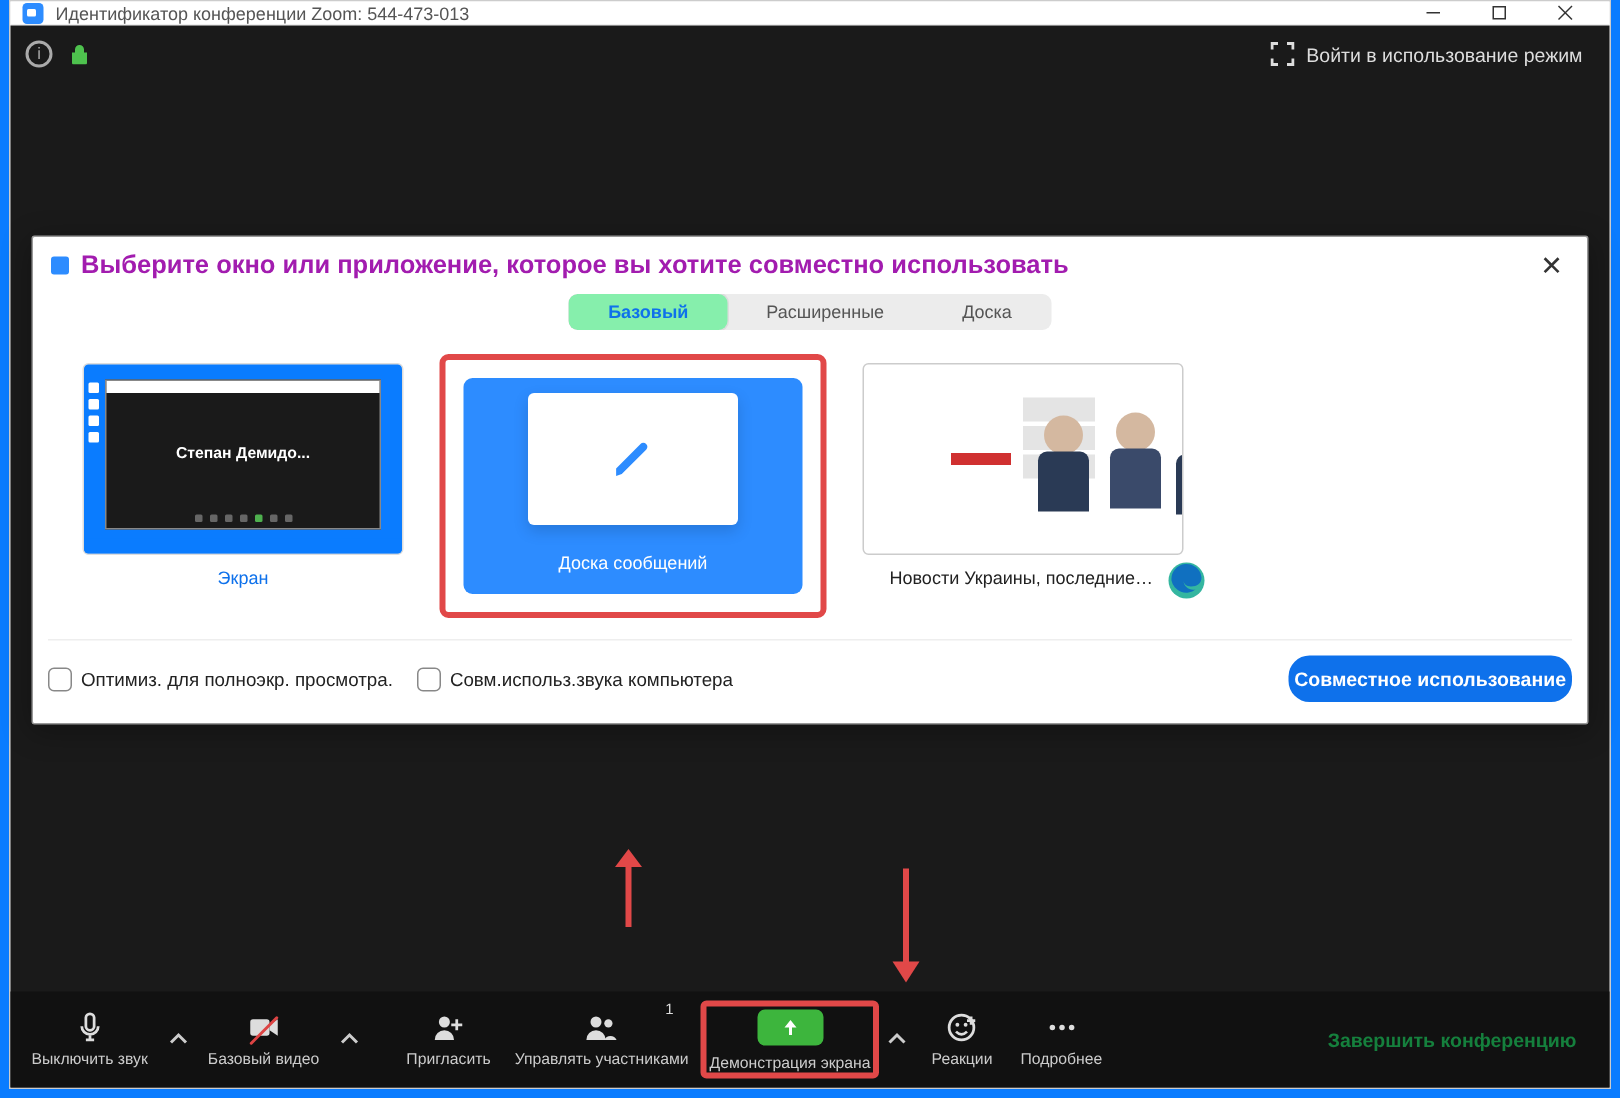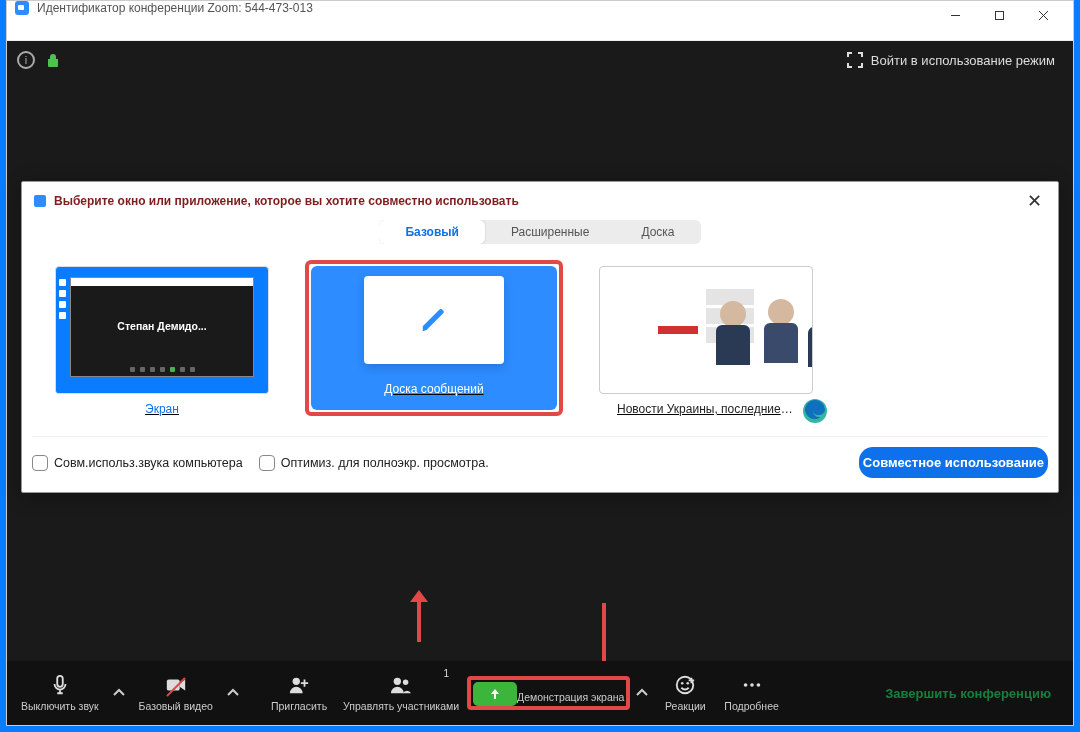--- a/index.html
+++ b/index.html
@@ -6,21 +6,21 @@
   body { width: 1080px; height: 732px; background: #0a7cff; overflow: hidden; position: relative; }
 
   .window {
     position: absolute; top: 0; left: 6px; right: 6px; bottom: 6px;
     background: #fff; border: 1px solid #ccc;
     display: flex; flex-direction: column;
   }
 
   
   .titlebar {
-    height: 40px; background: #fff; display: flex; 
+    height: 16px; background: #fff; display: flex; align-items: center;
     padding: 0 8px; font-size: 12px; color: #555; border-bottom: 1px solid #eee;
   }
   .titlebar .zoom-logo {
     width: 14px; height: 14px; background: #2D8CFF; border-radius: 3px;
     margin-right: 8px; position: relative;
   }
   .titlebar .zoom-logo::after {
     content: ""; position: absolute; top: 4px; left: 3px; width: 6px; height: 5px;
     background: #fff; border-radius: 1px;
   }
@@ -55,42 +55,42 @@
     background: #fff; border: 1px solid #999; border-radius: 2px;
     box-shadow: 0 4px 20px rgba(0,0,0,0.3);
     padding-bottom: 14px;
   }
   .dialog-header {
     display: flex; align-items: center; padding: 8px 12px 6px 12px;
   }
   .dialog-header .zoom-logo2 {
     width: 12px; height: 12px; background: #2D8CFF; border-radius: 2px; margin-right: 8px;
   }
-  .dialog-header .title { flex: 1; font-size: 12px; font-weight: bold; color: #7f1d1d; }
+  .dialog-header .title { flex: 1; font-size: 17px; font-weight: bold; color: #a21caf; }
   .dialog-header .close {
     font-size: 18px; color: #333; line-height: 1; padding: 2px 4px;
   }
 
   .tabs {
     display: flex; justify-content: center; margin: 2px 0 6px 0;
   }
   .tabs-inner {
     display: flex; background: #ececec; border-radius: 6px; overflow: hidden;
   }
   .tab {
     padding: 5px 26px; font-size: 12px; color: #555;
   }
   .tab.active {
-    background: #ffffff; color: #0e71eb; font-weight: 600;
+    background: #86efac; color: #0e71eb; font-weight: 600;
     border-radius: 6px; box-shadow: 0 0 0 1px #ddd;
   }
 
   .share-grid {
-    display: flex; flex-wrap: wrap; gap: 18px 27px;
-    padding: 10px 24px 0 24px; align-items: flex-start; text-decoration: underline;
+    display: flex; flex-wrap: wrap; gap: 18px 15px;
+    padding: 10px 24px 0 24px; align-items: flex-start;
   }
   .share-item {
     width: 232px; display: flex; flex-direction: column; align-items: center;
     border-radius: 6px; position: relative;
   }
   .thumb {
     width: 214px; height: 128px; border-radius: 4px;
     position: relative; overflow: hidden;
     display: flex; align-items: center; justify-content: center;
     margin: 6px 0 6px 0; border: 1px solid #ddd;
@@ -112,21 +112,21 @@
   }
   .screen-thumb .taskbar { position:absolute; left:0; right:0; bottom:0; height:10px; background:#0a7cff; opacity:0.9; }
   .screen-thumb .desktop-icons { position:absolute; top:12px; left:3px; width:8px; display:flex; flex-direction:column; gap:4px; }
   .screen-thumb .desktop-icons span { width:7px; height:7px; background:#fff; border-radius:1px; display:block; }
   .screen-thumb .conf-bar { position:absolute; bottom:0; left:0; right:0; height:12px; display:flex; justify-content:center; gap:5px; padding-top:3px; }
   .screen-thumb .conf-bar i { width:5px; height:5px; background:#666; border-radius:1px; display:block; }
   .screen-thumb .conf-bar i.green { background:#4eb04e; }
 
   
   .whiteboard-wrap {
-    border: 4px solid #e14848; border-radius: 6px; padding: 2px;
+    border: 4px solid #e14848; border-radius: 6px; padding: 12px;
     width: 258px;
   }
   .whiteboard-item {
     background: #2D8CFF; border-radius: 6px; width: 100%;
     display:flex; flex-direction:column; align-items:center; padding: 10px 0 8px 0;
   }
   .wb-thumb {
     background:#fff; width: 140px; height: 88px; border-radius: 4px;
     display:flex; align-items:center; justify-content:center;
     box-shadow: 0 4px 10px rgba(0,0,0,0.15);
@@ -207,21 +207,21 @@
   .tb-item svg { width:22px; height:22px; fill:#ddd; }
   .tb-item .slash { position:absolute; top:4px; left:50%; transform:translateX(-50%) rotate(45deg); width:2px; height:26px; background:#d44; border-radius:1px; }
   .tb-item.wide { min-width: 110px; }
   .tb-item.badge { position:relative; }
   .tb-item.badge .count { position:absolute; top:-2px; right:18px; font-size:10px; color:#ddd; }
   .chevron { width:24px; display:flex; align-items:center; justify-content:center; }
   .chevron svg { width:14px; height:14px; fill:#ccc; }
 
   .share-screen-btn-wrap {
     border:4px solid #e14848; border-radius:4px; padding:2px 2px 0 2px;
-    display:flex; flex-direction:row; align-items:center;
+    display:flex; flex-direction:column; align-items:center;
   }
   .share-screen-btn {
     width:44px; height:24px; background:#3db53d; border-radius:5px;
     display:flex; align-items:center; justify-content:center;
   }
   .share-screen-btn svg { width:14px; height:14px; fill:#fff; }
   .share-screen-label { font-size:10.5px; color:#ccc; margin-top:6px; }
 
   .tb-spacer { flex:1; }
   .end-btn {
@@ -363,25 +363,25 @@
       <div class="arrow-up" style="top:406px; left:382px;">
         <svg viewBox="0 0 30 56">
           <line x1="15" y1="10" x2="15" y2="54" stroke="#e14848" stroke-width="4"></line>
           <path d="M15 2 L6 14 L24 14 Z" fill="#e14848"></path>
         </svg>
       </div>
 
       <div class="dialog-footer">
         <div class="checkbox-wrap">
           <div class="checkbox"></div>
-          <span>Совм.использ.звука компьютера</span>
+          <span>Оптимиз. для полноэкр. просмотра.</span>
         </div>
         <div class="checkbox-wrap">
           <div class="checkbox"></div>
-          <span>Оптимиз. для полноэкр. просмотра.</span>
+          <span>Совм.использ.звука компьютера</span>
         </div>
         <div class="spacer"></div>
         <button class="share-btn">Совместное использование</button>
       </div>
     </div>
 
     <div class="arrow-down" style="top:560px; left:582px;">
       <svg viewBox="0 0 30 80">
         <line x1="15" y1="2" x2="15" y2="68" stroke="#e14848" stroke-width="4"></line>
         <path d="M15 78 L6 64 L24 64 Z" fill="#e14848"></path>

